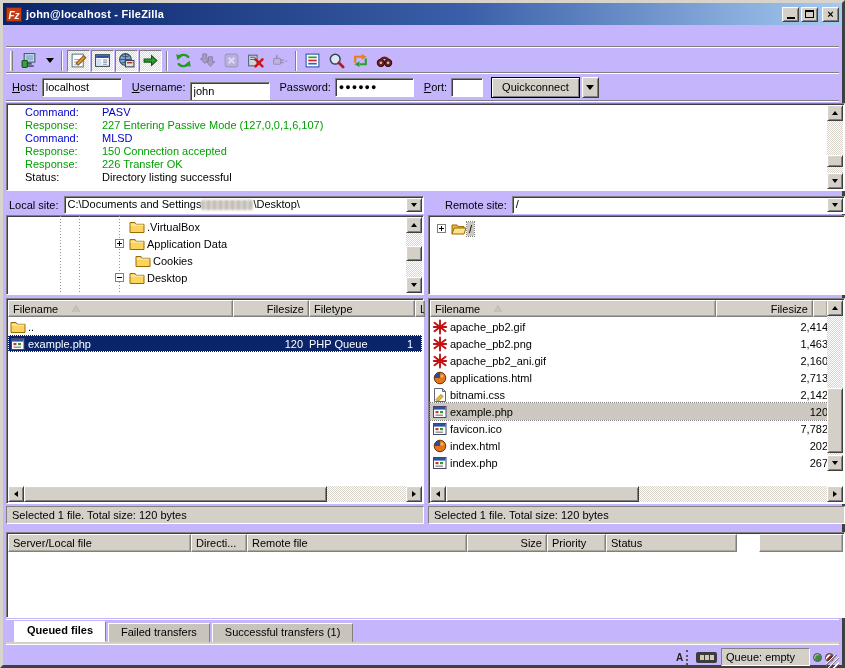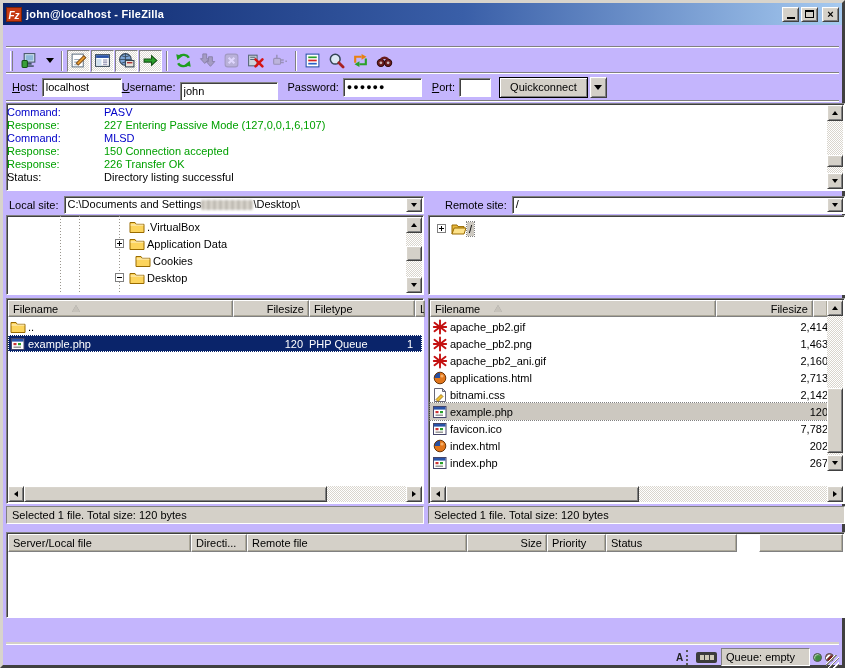--- a/index.html
+++ b/index.html
@@ -54,21 +54,21 @@
   .qinput { height:19px; border:1px solid; border-color:#808080 #fff #fff #808080; box-shadow:inset 1px 1px 0 #404040;
     background:#fff; font-family:inherit; font-size:11px; padding:0 3px; }
   #pw-input { font-size:9px; letter-spacing:1px; }
   #quickconnect-btn { height:21px; padding:0 10px; margin-left:8px; background:#d4d0c8; border:1px solid #000;
     box-shadow: inset 1px 1px 0 #fff, inset -1px -1px 0 #808080; font-family:inherit; font-size:11px; }
   #quickconnect-btn span::first-letter { text-decoration:underline; }
   #quickconnect-drop { width:17px; height:21px; margin-left:2px; display:flex; align-items:center; justify-content:center; }
 
   
   #log { left:3px; top:100px; width:839px; height:88px; }
-  .log-line { display:flex; line-height:13px; padding-left:0;gap:20px; }
+  .log-line { display:flex; line-height:13px; padding-left:18px; }
   .log-label { width:77px; }
   .log-command { color:#0000c8; } .log-response { color:#00a000; } .log-status { color:#000; }
 
   
   .sb-btn { background:#d4d0c8; border:1px solid; border-color:#fff #404040 #404040 #fff;
     box-shadow: inset 1px 1px 0 #d8d4cc, inset -1px -1px 0 #808080; display:flex; align-items:center; justify-content:center; }
   .tri-up{width:0;height:0;border-left:3px solid transparent;border-right:3px solid transparent;border-bottom:4px solid #000;}
   .tri-down{width:0;height:0;border-left:3px solid transparent;border-right:3px solid transparent;border-top:4px solid #000;}
   .tri-left{width:0;height:0;border-top:3px solid transparent;border-bottom:3px solid transparent;border-right:4px solid #000;}
   .tri-right{width:0;height:0;border-top:3px solid transparent;border-bottom:3px solid transparent;border-left:4px solid #000;}
@@ -305,22 +305,22 @@
           <circle cx="4.6" cy="10.2" r="1.3" fill="#c9b8b8"></circle>
           <circle cx="11.4" cy="10.2" r="1.3" fill="#c9b8b8"></circle>
         </svg>
     </span>
   </div>
   <div class="abs groove" style="left:3px;right:3px;top:69px"></div>
 
   <div id="quickbar" class="abs">
     <label class="accel">Host:</label>
     <input class="qinput" style="width: 80px;" value="localhost">
-    <label class="accel" style="">Username:</label>
-    <input class="qinput" style="width: 98px; margin-top: 8px;" value="john">
+    <label class="accel" style="margin-left:10px">Username:</label>
+    <input class="qinput" style="width: 80px; margin-top: 8px;" value="john">
     <label style="margin-left:10px">Password:</label>
     <input class="qinput" id="pw-input" style="width: 79px;" value="●●●●●●">
     <label class="accel" style="margin-left:10px">Port:</label>
     <input class="qinput" style="width: 32px;" value="">
     <button id="quickconnect-btn"><span>Quickconnect</span></button>
     <span id="quickconnect-drop" class="raised">
         <span class="drop-arrow"></span>
       </span>
   </div>
   <div class="abs groove" style="left:3px;right:3px;top:97px"></div>
@@ -590,20 +590,25 @@
       </div>
     <div class="lhead qhead" style="left:540px;width:59px">
         <span>Priority</span>
       </div>
     <div class="lhead qhead" style="left:599px;width:131px">
         <span>Status</span>
       </div>
     <div class="lhead qhead" style="left:752px;right:1px"></div>
   </div>
 
+  <div id="tabs" class="abs">
+    <div class="tab active">Queued files</div>
+    <div class="tab">Failed transfers</div>
+    <div class="tab">Successful transfers (1)</div>
+  </div>
 
   <div id="statusbar" class="abs">
     <span id="ascii-icon">A</span>
     <span id="speed-icon">
         <i></i>
         <i></i>
         <i></i>
       </span>
     <span id="queue-box" class="sunken-flat">
         <span>Queue: empty</span>

